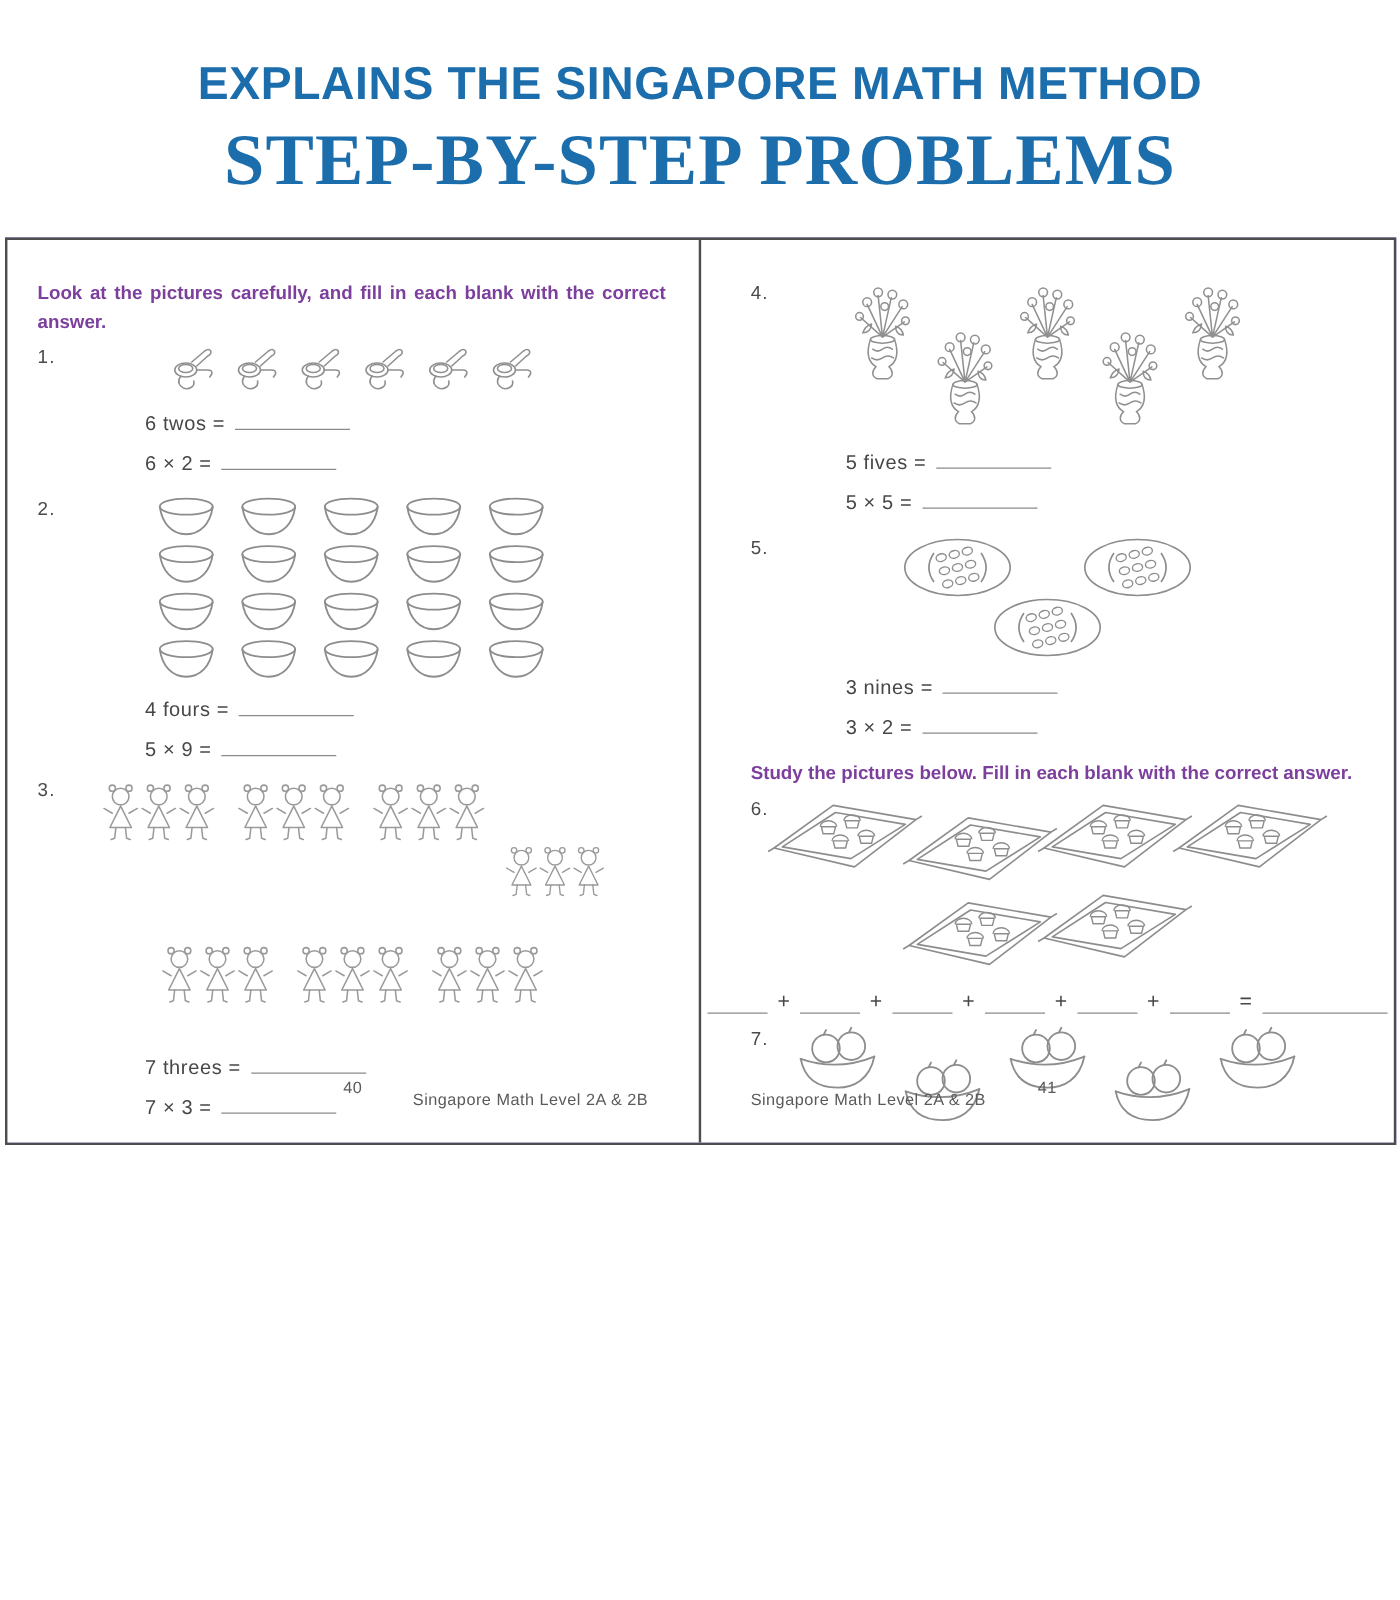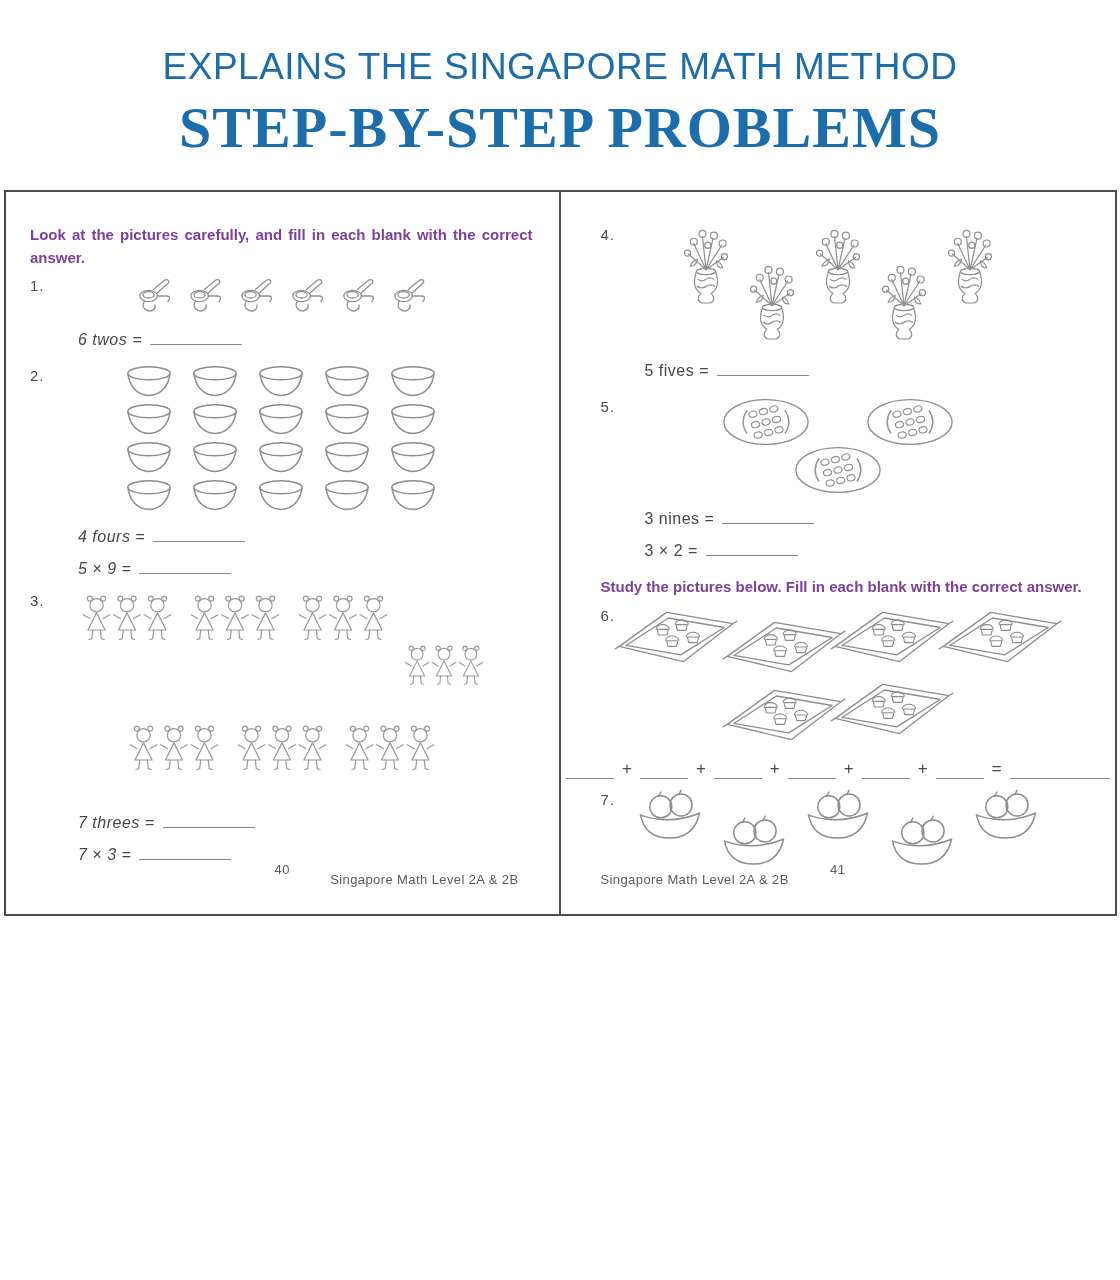--- a/index.html
+++ b/index.html
@@ -1,40 +1,40 @@
 <!DOCTYPE html>
 <html><head>
 <meta charset="utf-8">
 <style>
   * { margin:0; padding:0; box-sizing:border-box; }
   html,body { width:1120px; height:1280px; background:#ffffff; font-family:"Liberation Sans", sans-serif; }
   body { overflow:hidden; }
 
   
   .headline { padding-top:46px; text-align:center; color:#1c6dab; }
-  .headline .hl-sans { font-size:37px; font-weight:normal; letter-spacing:0.5px; font-family:"Liberation Sans", sans-serif;text-align:center; }
+  .headline .hl-sans { font-size:37px; font-weight:bold; letter-spacing:0.5px; font-family:"Liberation Sans", sans-serif;text-align:center; }
   .headline .hl-serif { font-family:"Liberation Serif", serif; font-weight:bold; font-size:58px; line-height:1.18; letter-spacing:1px; margin-top:6px; }
 
   
   .spread { display:flex; width:1113px; margin:28px 0 0 4px; height:726px; border:2px solid #4d4d4d; background:#8b5cf6; }
   .page { position:relative; width:50%; height:100%; overflow:hidden; background:#fff; }
   .page-left { border-right:2px solid #4d4d4d; }
 
   .instruction { color:#7c3f9d; font-weight:bold; font-size:15px; line-height:1.5; }
   .page-left .instruction { margin:32px 26px 0 24px; text-align:justify; }
   .page-right .instruction { margin:16px 20px 0 40px; }
 
   .problem { position:relative; }
   .pnum { position:absolute; top:2px; font-size:15px; color:#4a4a4a; letter-spacing:1px; }
   .page-left .pnum { left:24px; }
   .page-right .pnum { left:40px; }
 
   .eq { margin-top:14px; font-size:16px; color:#474747; letter-spacing:0.5px; }
-  .page-left .eq { margin-left:72px;font-style:italic; }
-  .page-right .eq { margin-left:84px; }
+  .page-left .eq { margin-left:110px; }
+  .page-right .eq { margin-left:116px; }
   .eq .eq-label { margin-right:8px; }
   .blank { display:inline-block; width:92px; height:13px; border-bottom:1.7px solid #8a8a8a; }
 
   .art { display:inline-block; line-height:0; }
   svg { overflow:visible; }
 
   
   .faucet-row { display:flex; justify-content:center; gap:3px; margin-top:6px; }
   .p1 { margin-top:4px; }
   .p1 .eq:first-of-type { margin-top:24px; }
@@ -166,20 +166,21 @@
             <ellipse cx="22" cy="23" rx="11" ry="7"></ellipse>
                 <ellipse cx="22" cy="21.5" rx="7" ry="4"></ellipse>
             <path d="M28 15 L41 4 q4 -3 6 0 q1 3 -3 5 L33 19"></path>
             <path d="M33 23 h11 q5 0 4 4 l-2 3"></path>
             <path d="M17 29 q-4 6 0 10 q5 5 11 1 q3 -2 2 -6"></path>
           </g>
             </svg>
         </span>
         </div>
       <div class="eq"><span class="eq-label">6 twos =</span><span class="blank"></span></div>
+      <div class="eq"><span class="eq-label">6 × 2 =</span><span class="blank"></span></div>
     </div>
 
     <div class="problem p2">
       <span class="pnum">2.</span>
       <div class="bowl-grid">
         <span class="art">
           <svg viewBox="0 0 56 38" width="54" height="35">
               <g fill="none" stroke="#8d8d8d" stroke-width="1.6">
             <ellipse cx="28" cy="9" rx="23" ry="7"></ellipse>
             <path d="M5 9 C7 24 16 33 28 33 C40 33 49 24 51 9"></path>
@@ -657,20 +658,21 @@
                 <circle cx="34" cy="24" r="3.5"></circle>
             <path d="M22 40 q-6 2 -8 8 q7 0 8 -8 M44 42 q6 2 7 8 q-7 0 -7 -8"></path>
             <ellipse cx="32" cy="54" rx="11" ry="3.5"></ellipse>
             <path d="M21 54 C17 66 18 74 26 79 C22 83 22 88 27 90 L37 90 C42 88 42 83 38 79 C46 74 47 66 43 54"></path>
             <path d="M23 63 q4.5 3.5 9 0 q4.5 -3.5 9 0 M22 71 q5 3.5 10 0 q5 -3.5 10 0"></path>
           </g>
             </svg>
         </span>
         </div>
       <div class="eq"><span class="eq-label">5 fives =</span><span class="blank"></span></div>
+      <div class="eq"><span class="eq-label">5 × 5 =</span><span class="blank"></span></div>
     </div>
 
     <div class="problem p5">
       <span class="pnum">5.</span>
       <div class="plate-row">
         <span class="art">
           <svg viewBox="0 0 104 58" width="100" height="52">
               <g fill="none" stroke="#8d8d8d" stroke-width="1.5">
             <ellipse cx="52" cy="29" rx="47" ry="25"></ellipse>
             <path d="M31 16 q-9 13 0 26 M73 16 q9 13 0 26"></path>

